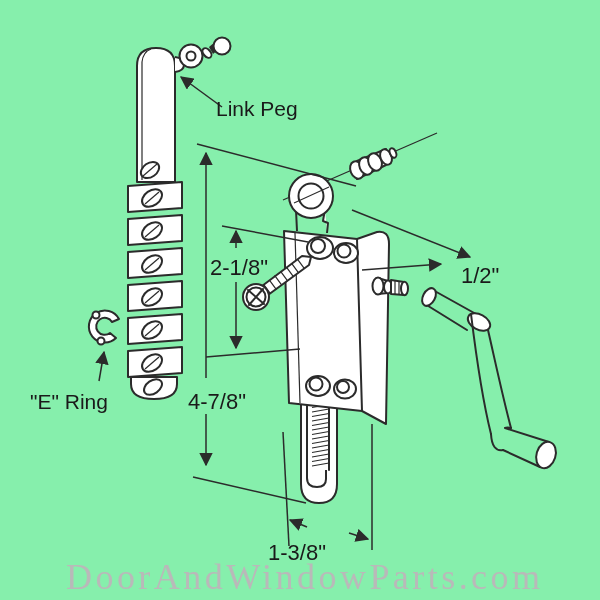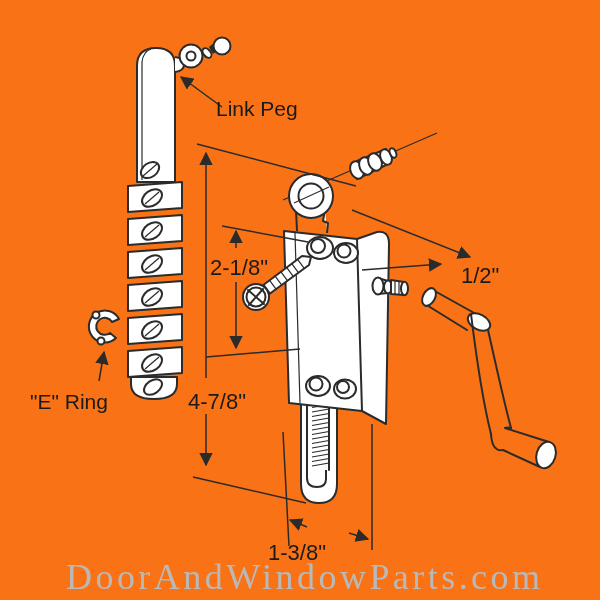--- a/index.html
+++ b/index.html
@@ -1,17 +1,17 @@
 <!DOCTYPE html>
 <html><head>
 <meta charset="utf-8">
 <style>
   html,body{margin:0;padding:0;background:#fff;}
   .canvas{
-    position:relative;width:600px;height:600px;background:#f97316;
+    position:relative;width:600px;height:600px;background:#86efac;
     font-family:"Liberation Sans",sans-serif;overflow:hidden;
   }
   svg{display:block;}
   .lbl{font-family:"Liberation Sans",sans-serif;font-size:21px;fill:#1a1a1a;}
   .lbl-big{font-family:"Liberation Sans",sans-serif;font-size:22px;fill:#1a1a1a;}
   .wm{font-family:"Liberation Serif",serif;font-size:36px;fill:#b9b9b9;}
   .ink{stroke:#2b2b2b;fill:none;stroke-width:2;stroke-linecap:round;stroke-linejoin:round;}
   .inkf{stroke:#2b2b2b;fill:#ffffff;stroke-width:2;stroke-linejoin:round;}
   .thin{stroke:#2b2b2b;fill:none;stroke-width:1.2;}
   .dim{stroke:#2b2b2b;fill:none;stroke-width:1.5;}

